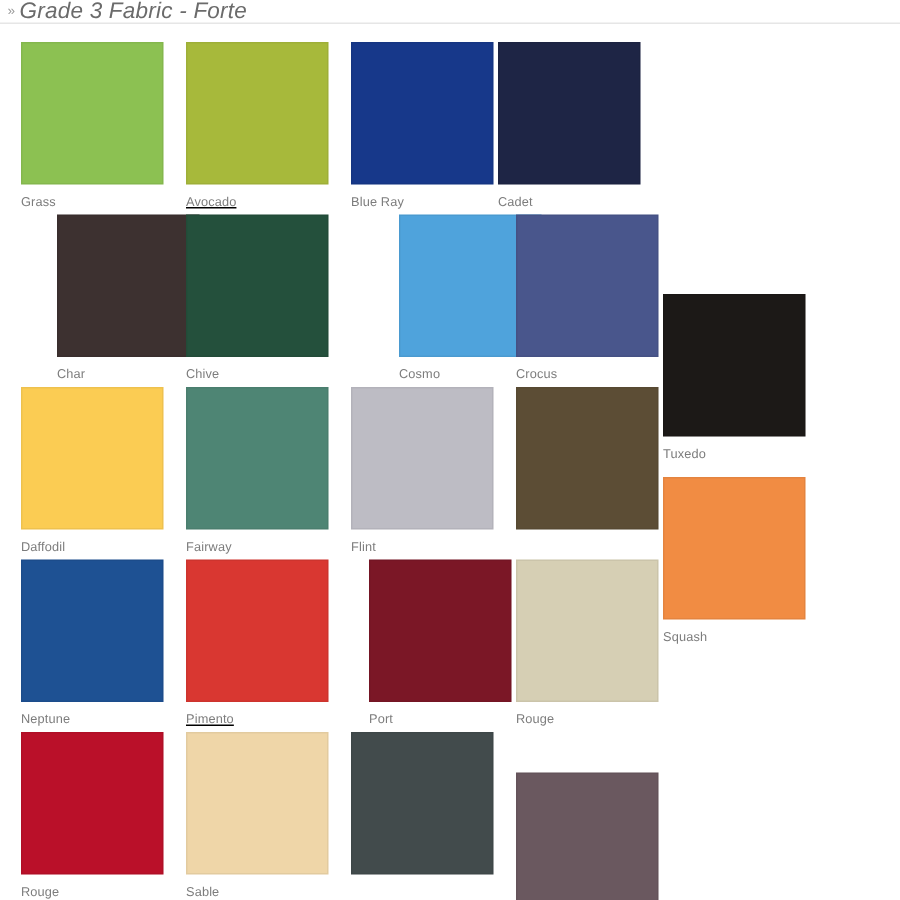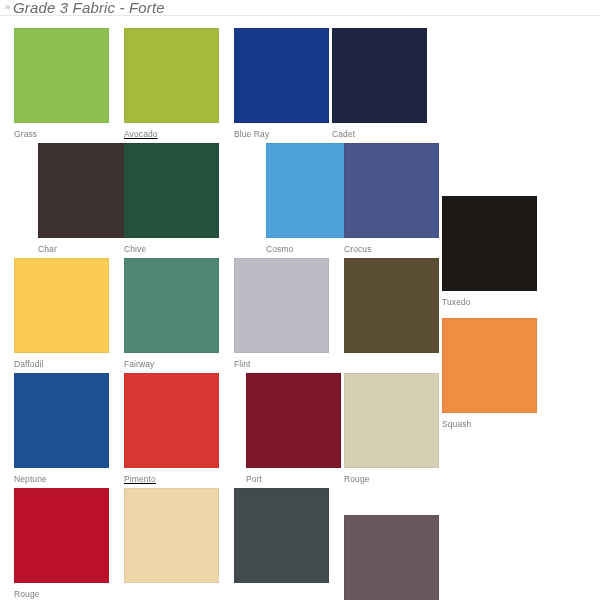--- a/index.html
+++ b/index.html
@@ -157,20 +157,21 @@
       <div class="swatch-cell" style="left: 330px; top: 345px;">
         <div class="swatch-chip" style="background: rgb(214, 207, 180);"></div>
         <div class="swatch-label">Rouge</div>
       </div>
       <div class="swatch-cell" style="left: 0px; top: 460px;">
         <div class="swatch-chip" style="background: rgb(186, 16, 41);"></div>
         <div class="swatch-label">Rouge</div>
       </div>
       <div class="swatch-cell" style="left: 110px; top: 460px;">
         <div class="swatch-chip" style="background: rgb(239, 214, 168);"></div>
+        <div class="swatch-label">Sable</div>
       </div>
       <div class="swatch-cell" style="left: 220px; top: 460px;">
         <div class="swatch-chip" style="background: rgb(66, 75, 76);"></div>
       </div>
       <div class="swatch-cell" style="left: 330px; top: 460px; margin-top: 27px;">
         <div class="swatch-chip" style="background: rgb(106, 88, 95);"></div>
         <div class="swatch-label">Smoke</div>
       </div>
     </div>
 

